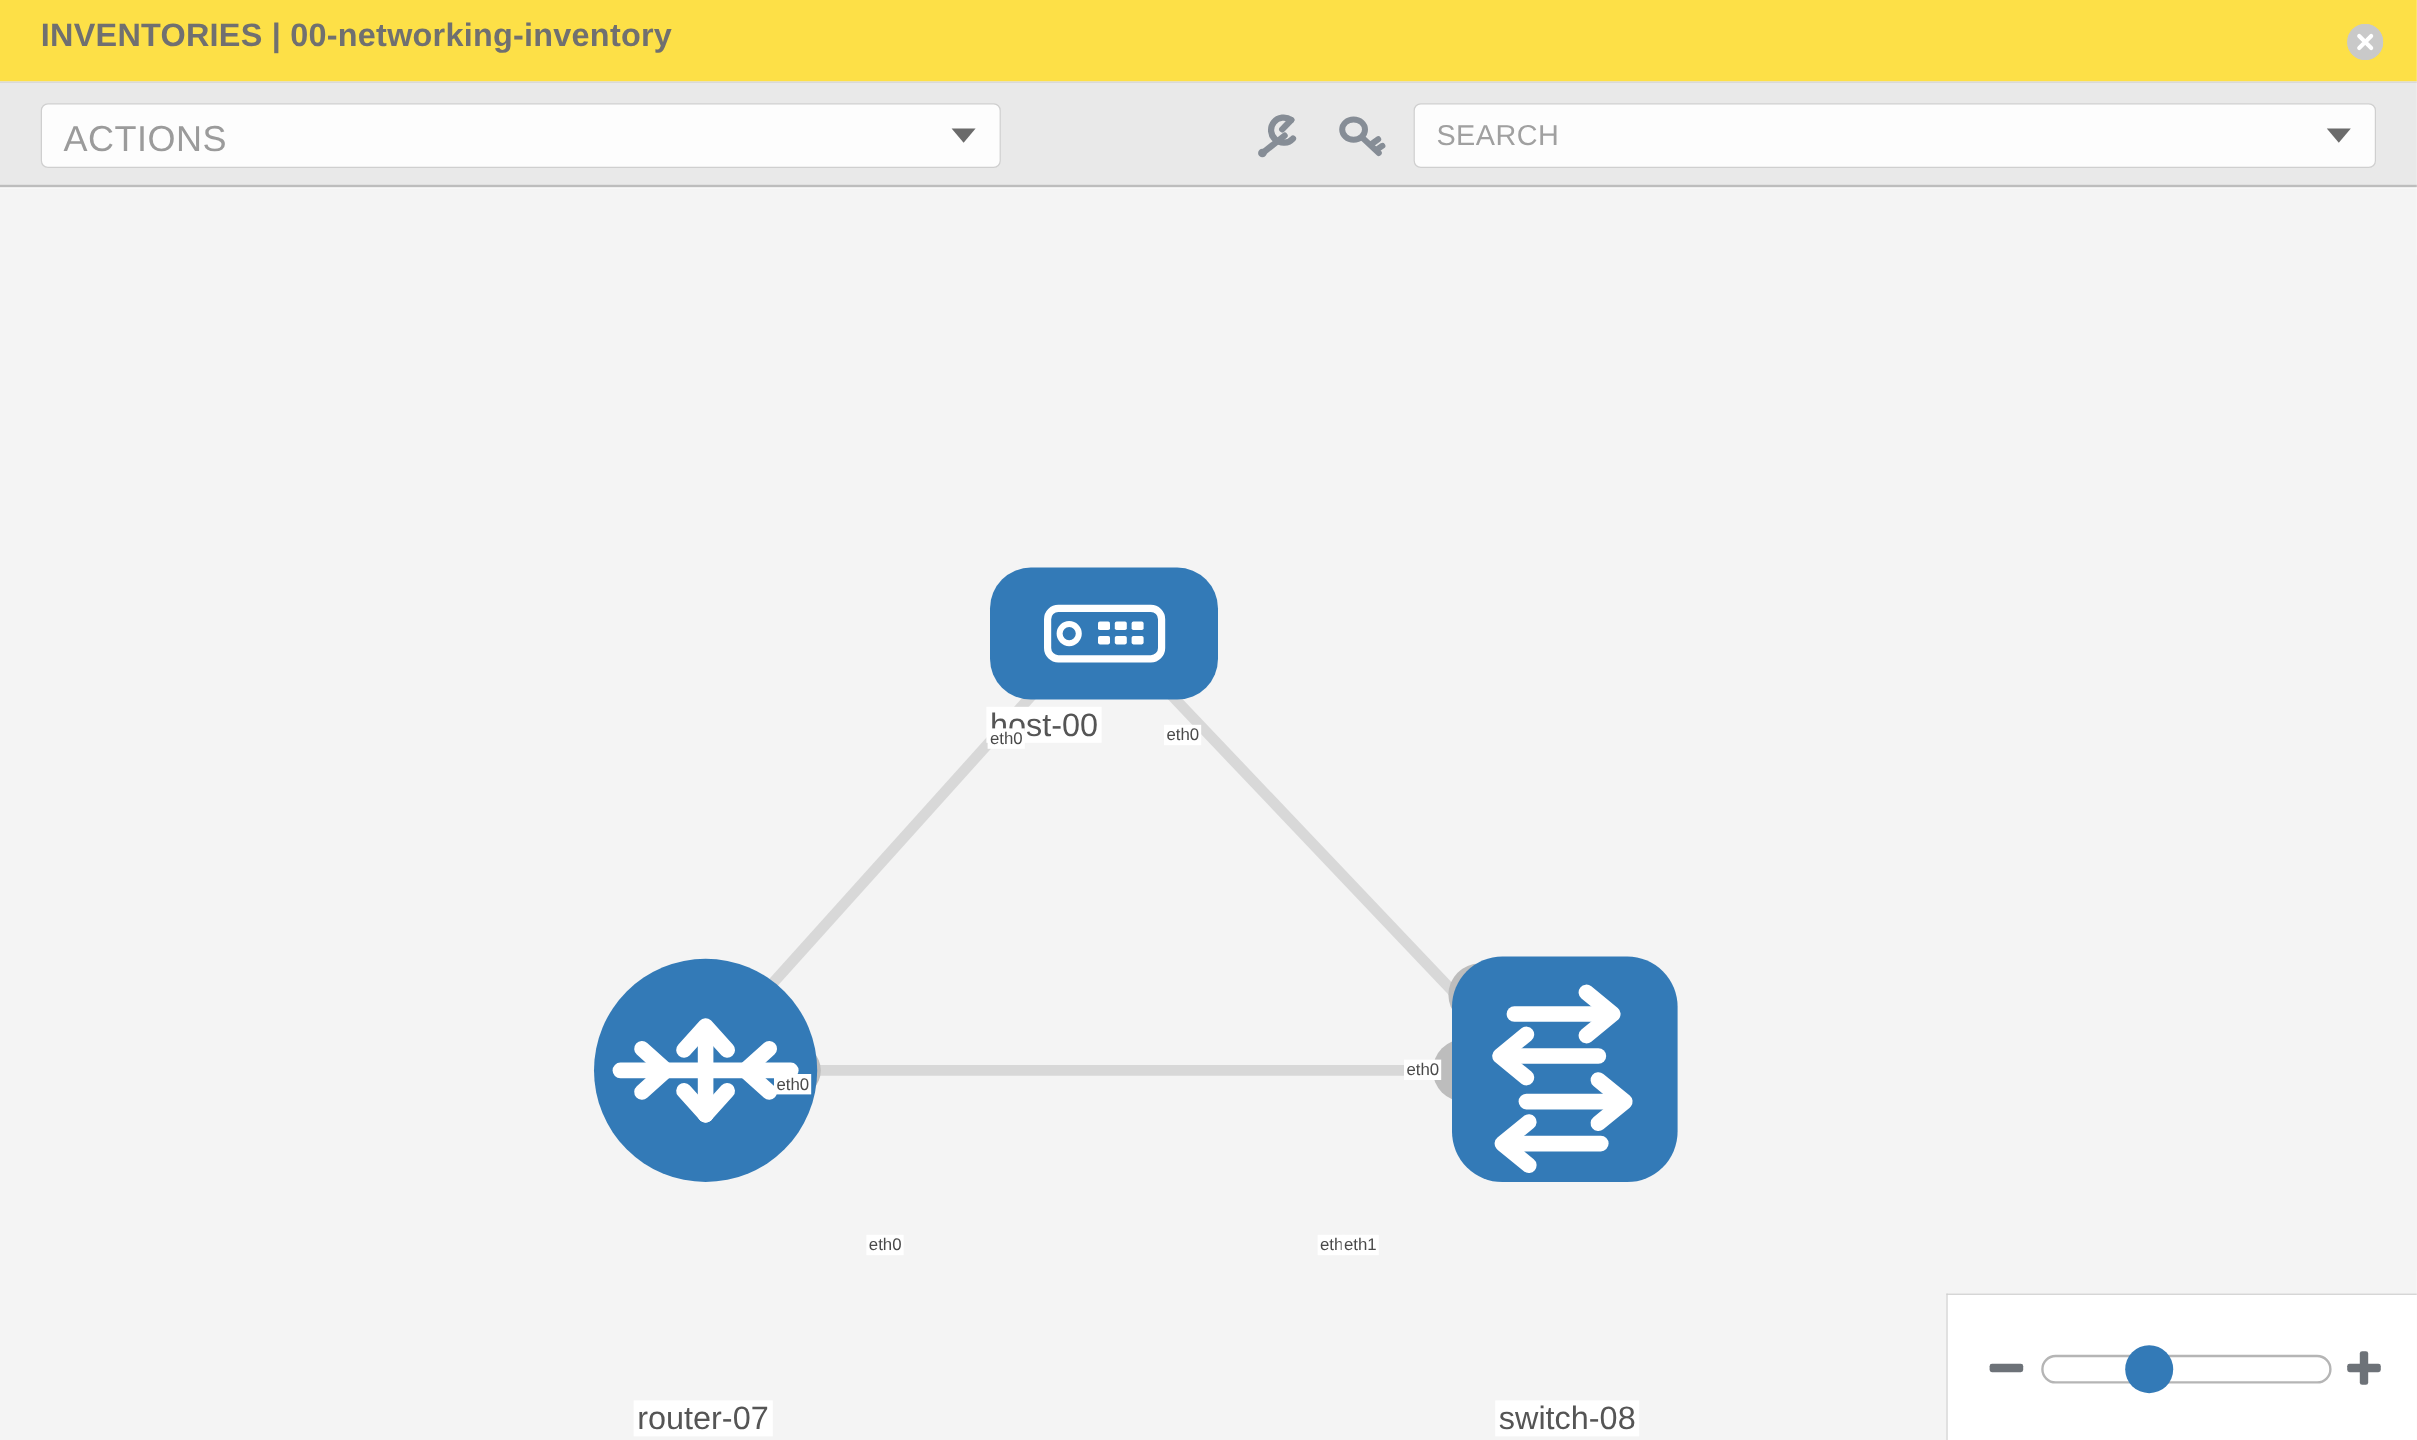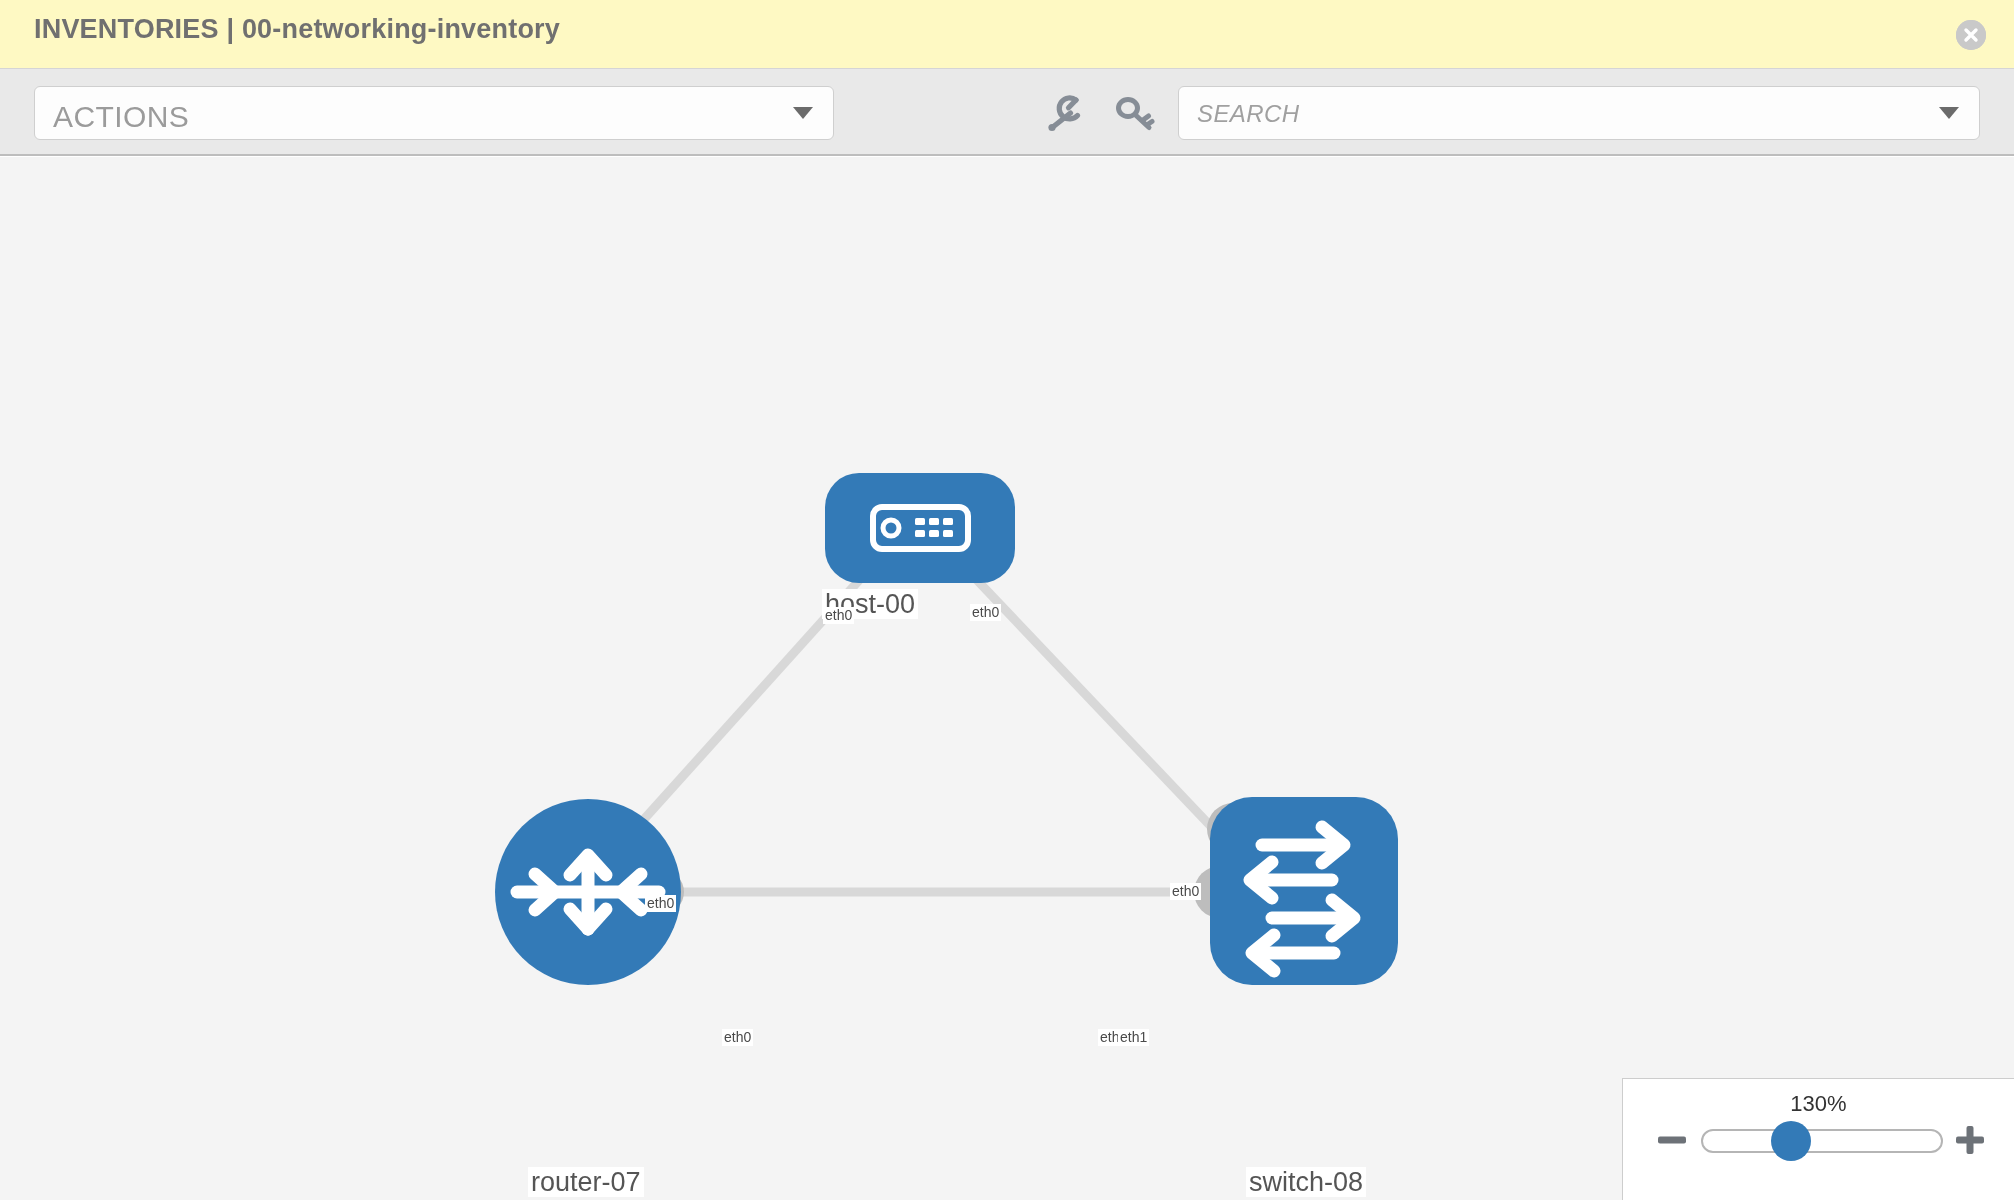--- a/index.html
+++ b/index.html
@@ -8,21 +8,21 @@
     width: 2014px; height: 1200px;
     background: #ffffff;
     font-family: "Liberation Sans", sans-serif;
     overflow: hidden;
   }
 
   
   .header {
     position: absolute; left: 0; top: 0;
     width: 2014px; height: 68px;
-    background: #fef9c3;
+    background: #fde047;
   }
   .header-title {
     position: absolute; left: 34px; top: 14px;
     font-size: 27px; font-weight: bold;
     color: #707070;
     letter-spacing: 0.2px;
     white-space: nowrap;
   }
   .close-btn {
     position: absolute; right: 28px; top: 20px;
@@ -68,21 +68,20 @@
   }
   .tool-icon.wrench { left: 1040px; }
   .tool-icon.key { left: 1110px; }
   .search-box {
     position: absolute; left: 1178px; top: 17px;
     width: 802px; height: 54px;
     background: #fdfdfd;
     border: 1px solid #cfcfcf;
     border-radius: 6px;
     cursor: text;
-    font-style: italic;
   }
   .search-box .ph {
     position: absolute; left: 18px; top: 13px;
     font-size: 24px; color: #a0a0a0;
     letter-spacing: 0.4px;
   }
 
   
   .canvas {
     position: absolute; left: 0; top: 157px;
@@ -268,21 +267,20 @@
   <div class="elabel" style="left:823px; top:450px;">eth0</div>
   <div class="elabel" style="left:970px; top:447px;">eth0</div>
   <div class="elabel" style="left:645px; top:738px;">eth0</div>
   <div class="elabel" style="left:1170px; top:726px;">eth0</div>
   <div class="elabel" style="left:722px; top:872px;">eth0</div>
   <div class="elabel" style="left:1098px; top:872px;">eth</div>
   <div class="elabel" style="left:1118px; top:872px;">eth1</div>
 </div>
 
 <div class="zoom-panel">
-  <div class="zoom-pct">130%</div>
 
   <div class="zoom-minus">
     <svg width="34" height="34" viewBox="0 0 34 34">
       <rect x="3" y="13.5" width="28" height="7" rx="2" fill="#6d7278"></rect>
     </svg>
   </div>
 
   <div class="zoom-track"></div>
   <div class="zoom-thumb"></div>
 

